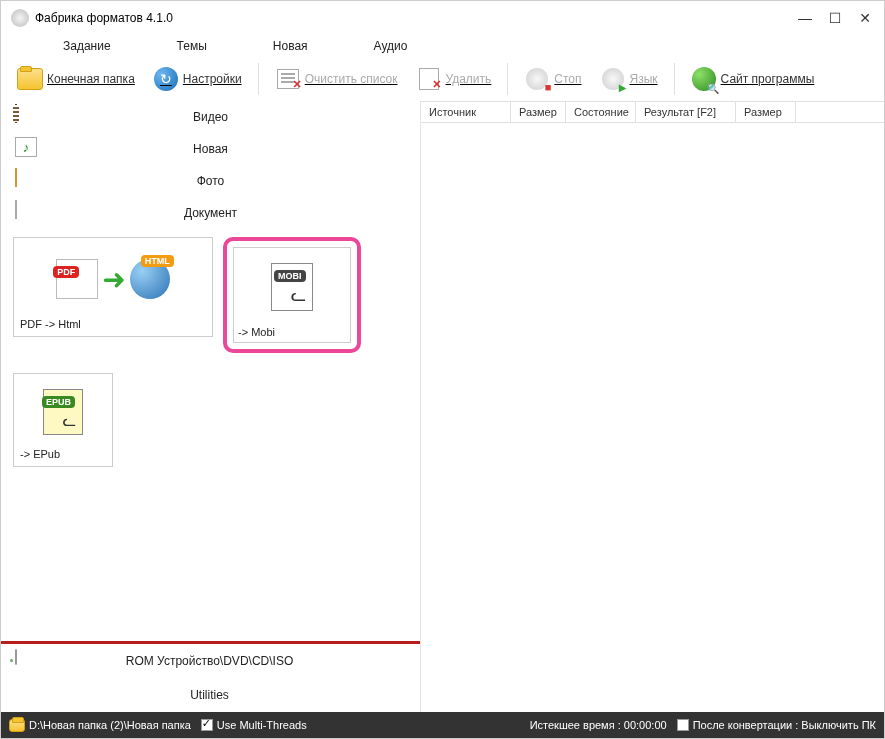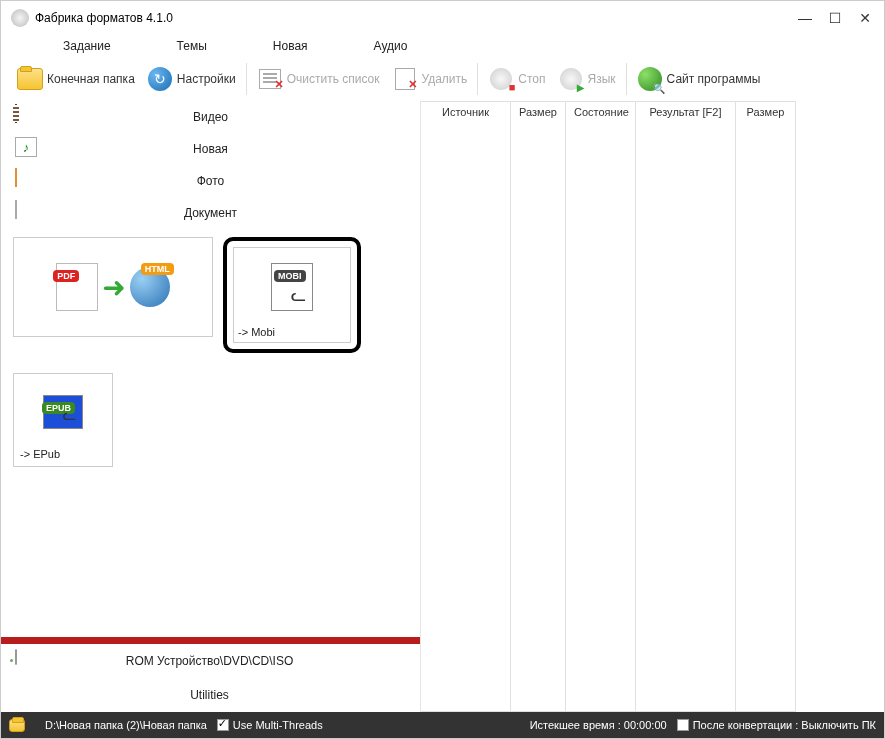--- a/index.html
+++ b/index.html
@@ -5,51 +5,51 @@
 * { box-sizing: border-box; margin: 0; padding: 0; font-family: Tahoma, Arial, sans-serif; }
 body { background: #fff; width: 885px; height: 739px; position: relative; overflow: hidden; border: 1px solid #ccc; }
 .window { display: flex; flex-direction: column; height: 100%; }
 .titlebar { display: flex; align-items: center; padding: 6px 10px; height: 34px; }
 .titlebar .app-icon { width: 18px; height: 18px; margin-right: 6px; }
 .titlebar .title { font-size: 12px; color: #000; flex: 1; }
 .win-controls { display: flex; gap: 12px; }
 .win-controls span { font-size: 14px; color: #333; cursor: pointer; width: 18px; text-align: center; }
 .menubar { display: flex; gap: 18px; padding: 4px 14px; font-size: 12px; color: #222; }
 .menubar span { cursor: pointer; margin-left: 48px; }
-.toolbar { display: flex; align-items: center; padding: 2px 10px; height: 44px; }
+.toolbar { display: flex; align-items: center; gap: 6px; padding: 2px 10px; height: 44px; text-decoration: underline; }
 .tool-btn { display: flex; align-items: center; gap: 4px; padding: 2px 6px; font-size: 12px; cursor: pointer; color: #333; }
 .tool-btn.disabled { color: #aaa; }
 .tool-icon { width: 26px; height: 26px; display: flex; align-items: center; justify-content: center; }
 .sep { width: 1px; height: 32px; background: #e0e0e0; margin: 0 4px; }
 .main { flex: 1; display: flex; overflow: hidden; }
 .sidebar { width: 420px; display: flex; flex-direction: column; background: #fff; border-right: 1px solid #e5e5e5; }
 .cat-row { display: flex; align-items: center; padding: 4px 14px; }
 .cat-icon { width: 24px; height: 24px; margin-right: 12px; }
 .cat-label { flex: 1; text-align: center; font-size: 12px; color: #222; margin-right: 36px; }
 .tiles-area { flex: 1; padding: 8px 12px; display: flex; flex-wrap: wrap; align-content: flex-start; gap: 10px; }
 .tile { width: 200px; height: 100px; border: 1px solid #ccc; background: #fff; padding: 6px; position: relative; cursor: pointer; display: flex; flex-direction: column; }
-.tile.sel { border: 4px solid #000000; border-radius: 10px; width: 138px; height: 116px; }
+.tile.sel { border: 4px solid #ec4899; border-radius: 10px; width: 138px; height: 116px; }
 .tile-inner { border: 1px solid #ccc; width: 100%; height: 100%; display: flex; flex-direction: column; padding: 4px; }
 .tile-gfx { flex: 1; display: flex; align-items: center; justify-content: center; gap: 4px; }
 .tile-label { font-size: 11px; color: #222; padding-top: 4px; }
 .tile.small { width: 100px; height: 94px; }
-.bottom-cats { border-top: 7px solid #b91c1c; }
+.bottom-cats { border-top: 3px solid #b91c1c; }
 .bot-row { display: flex; align-items: center; padding: 6px 14px; font-size: 12px; color: #222; }
 .bot-row .bot-icon { width: 22px; height: 22px; margin-right: 12px; }
 .bot-row .bot-label { flex: 1; text-align: center; margin-right: 36px; }
-.rightpane { flex: 1; display: flex; flex-direction: row; text-align: center; }
+.rightpane { flex: 1; display: flex; flex-direction: column; }
 .table-head { display: flex; border-bottom: 1px solid #e0e0e0; border-top: 1px solid #e0e0e0; background: #fff; }
 .th { font-size: 11px; color: #333; padding: 4px 8px; border-right: 1px solid #e0e0e0; }
 .th.c1 { width: 90px; }
 .th.c2 { width: 55px; }
 .th.c3 { width: 70px; }
 .th.c4 { width: 100px; }
 .th.c5 { width: 60px; }
 .statusbar { height: 26px; background: #333; color: #fff; display: flex; align-items: center; font-size: 11px; padding: 0 8px; gap: 10px; }
-.status-fold { display: flex; align-items: center; gap: 20px; justify-content: space-between; }
+.status-fold { display: flex; align-items: center; gap: 4px; justify-content: space-between; }
 .status-check { display: flex; align-items: center; gap: 4px; }
 .status-spacer { flex: 1; }
 .chk { width: 12px; height: 12px; border: 1px solid #999; background: #fff; display: inline-block; position: relative; }
 .chk.on::after { content: "✓"; position: absolute; top: -3px; left: 0; font-size: 11px; color: #000; }
 
 .ic-folder { width: 26px; height: 22px; background: linear-gradient(#fde08a, #f5c431); border: 1px solid #d4a017; border-radius: 3px; position: relative; }
 .ic-folder::before { content: ""; position: absolute; top: -3px; left: 2px; width: 10px; height: 4px; background: #f5c431; border: 1px solid #d4a017; border-radius: 2px 2px 0 0; }
 .ic-film { width: 22px; height: 20px; background: #7b5a3c; border: 1px solid #5a3c22; position: relative; }
 .ic-film::before, .ic-film::after { content: ""; position: absolute; width: 3px; height: 100%; background: repeating-linear-gradient(#fff 0 2px, #7b5a3c 2px 4px); }
 .ic-film::before { left: 0; } .ic-film::after { right: 0; }
@@ -65,29 +65,29 @@
 .ic-trash::after { content: "✕"; position: absolute; bottom: -2px; right: -4px; color: #d33; font-size: 11px; font-weight: bold; }
 .ic-list { width: 22px; height: 20px; border: 1px solid #aaa; background: #fff; position: relative; }
 .ic-list::before { content: ""; position: absolute; top: 3px; left: 3px; right: 3px; height: 2px; background: #aaa; box-shadow: 0 4px 0 #aaa, 0 8px 0 #aaa; }
 .ic-list::after { content: "✕"; position: absolute; bottom: -3px; right: -4px; color: #d33; font-size: 11px; font-weight: bold; }
 .ic-stop, .ic-play { width: 22px; height: 22px; border-radius: 50%; background: radial-gradient(circle, #f8f8f8, #ccc); position: relative; }
 .ic-stop::after { content: "■"; position: absolute; bottom: -3px; right: -3px; color: #d33; font-size: 11px; }
 .ic-play::after { content: "▶"; position: absolute; bottom: -3px; right: -3px; color: #3a3; font-size: 10px; }
 .ic-globe { width: 24px; height: 24px; border-radius: 50%; background: radial-gradient(circle at 30% 30%, #8ee068, #2a8a22); position: relative; }
 .ic-globe::after { content: "🔍"; position: absolute; bottom: -3px; right: -4px; font-size: 10px; }
 .badge { border-radius: 4px; padding: 1px 4px; font-size: 9px; font-weight: bold; color: #fff; }
-.pdf-ico { width: 42px; height: 48px; border: 1px solid #bbb; background: #fff; position: relative; }
+.pdf-ico { width: 42px; height: 40px; border: 1px solid #bbb; background: #fff; position: relative; }
 .pdf-ico .badge { position: absolute; top: 6px; left: -4px; background: #d22; }
 .html-ico { width: 40px; height: 40px; border-radius: 50%; background: radial-gradient(circle at 30% 30%, #9acff3, #2a72b5); position: relative; }
 .html-ico .badge { position: absolute; top: -4px; right: -4px; background: #f39c12; text-align: center; }
 .arrow { color: #3a3; font-size: 28px; }
 .mobi-ico { width: 42px; height: 48px; border: 1px solid #888; background: #fff; position: relative; }
 .mobi-ico .badge { position: absolute; top: 6px; left: 2px; background: #444; }
 .mobi-ico::after { content: "ᓚ"; position: absolute; bottom: 4px; right: 6px; font-size: 18px; color:#333; }
-.epub-ico { width: 40px; height: 34px; border: 1px solid #888; background: #1d4ed8; position: relative; }
+.epub-ico { width: 40px; height: 46px; border: 1px solid #888; background: #fef9c3; position: relative; }
 .epub-ico .badge { position: absolute; top: 6px; left: -2px; background: #3a8a22; }
 .epub-ico::after { content: "ᓚ"; position: absolute; bottom: 4px; right: 6px; font-size: 16px; color:#333; }
 .dev-ico { width: 40px; height: 52px; background: linear-gradient(180deg, #e6e6e6, #bdbdbd); border: 1px solid #888; border-radius: 4px; position: relative; }
 .dev-ico::after { content: ""; position: absolute; top: 4px; left: 4px; right: 4px; bottom: 8px; background: #fff; border: 1px solid #aaa; }
 .app-logo { width: 18px; height: 18px; border-radius: 50%; background: radial-gradient(circle, #f4f4f4, #bbb); }
 </style>
 </head>
 <body>
 
 <div class="window">
@@ -181,20 +181,21 @@
         <div class="tile">
           <div class="tile-gfx">
             <span class="pdf-ico">
                 <span class="badge">PDF</span>
               </span>
             <span class="arrow">➜</span>
             <span class="html-ico">
                 <span class="badge">HTML</span>
               </span>
           </div>
+          <div class="tile-label">PDF -&gt; Html</div>
         </div>
 
         <div class="tile sel">
           <div class="tile-inner">
             <div class="tile-gfx">
               <span class="mobi-ico">
                   <span class="badge">MOBI</span>
                 </span>
             </div>
             <div class="tile-label">-&gt; Mobi</div>

